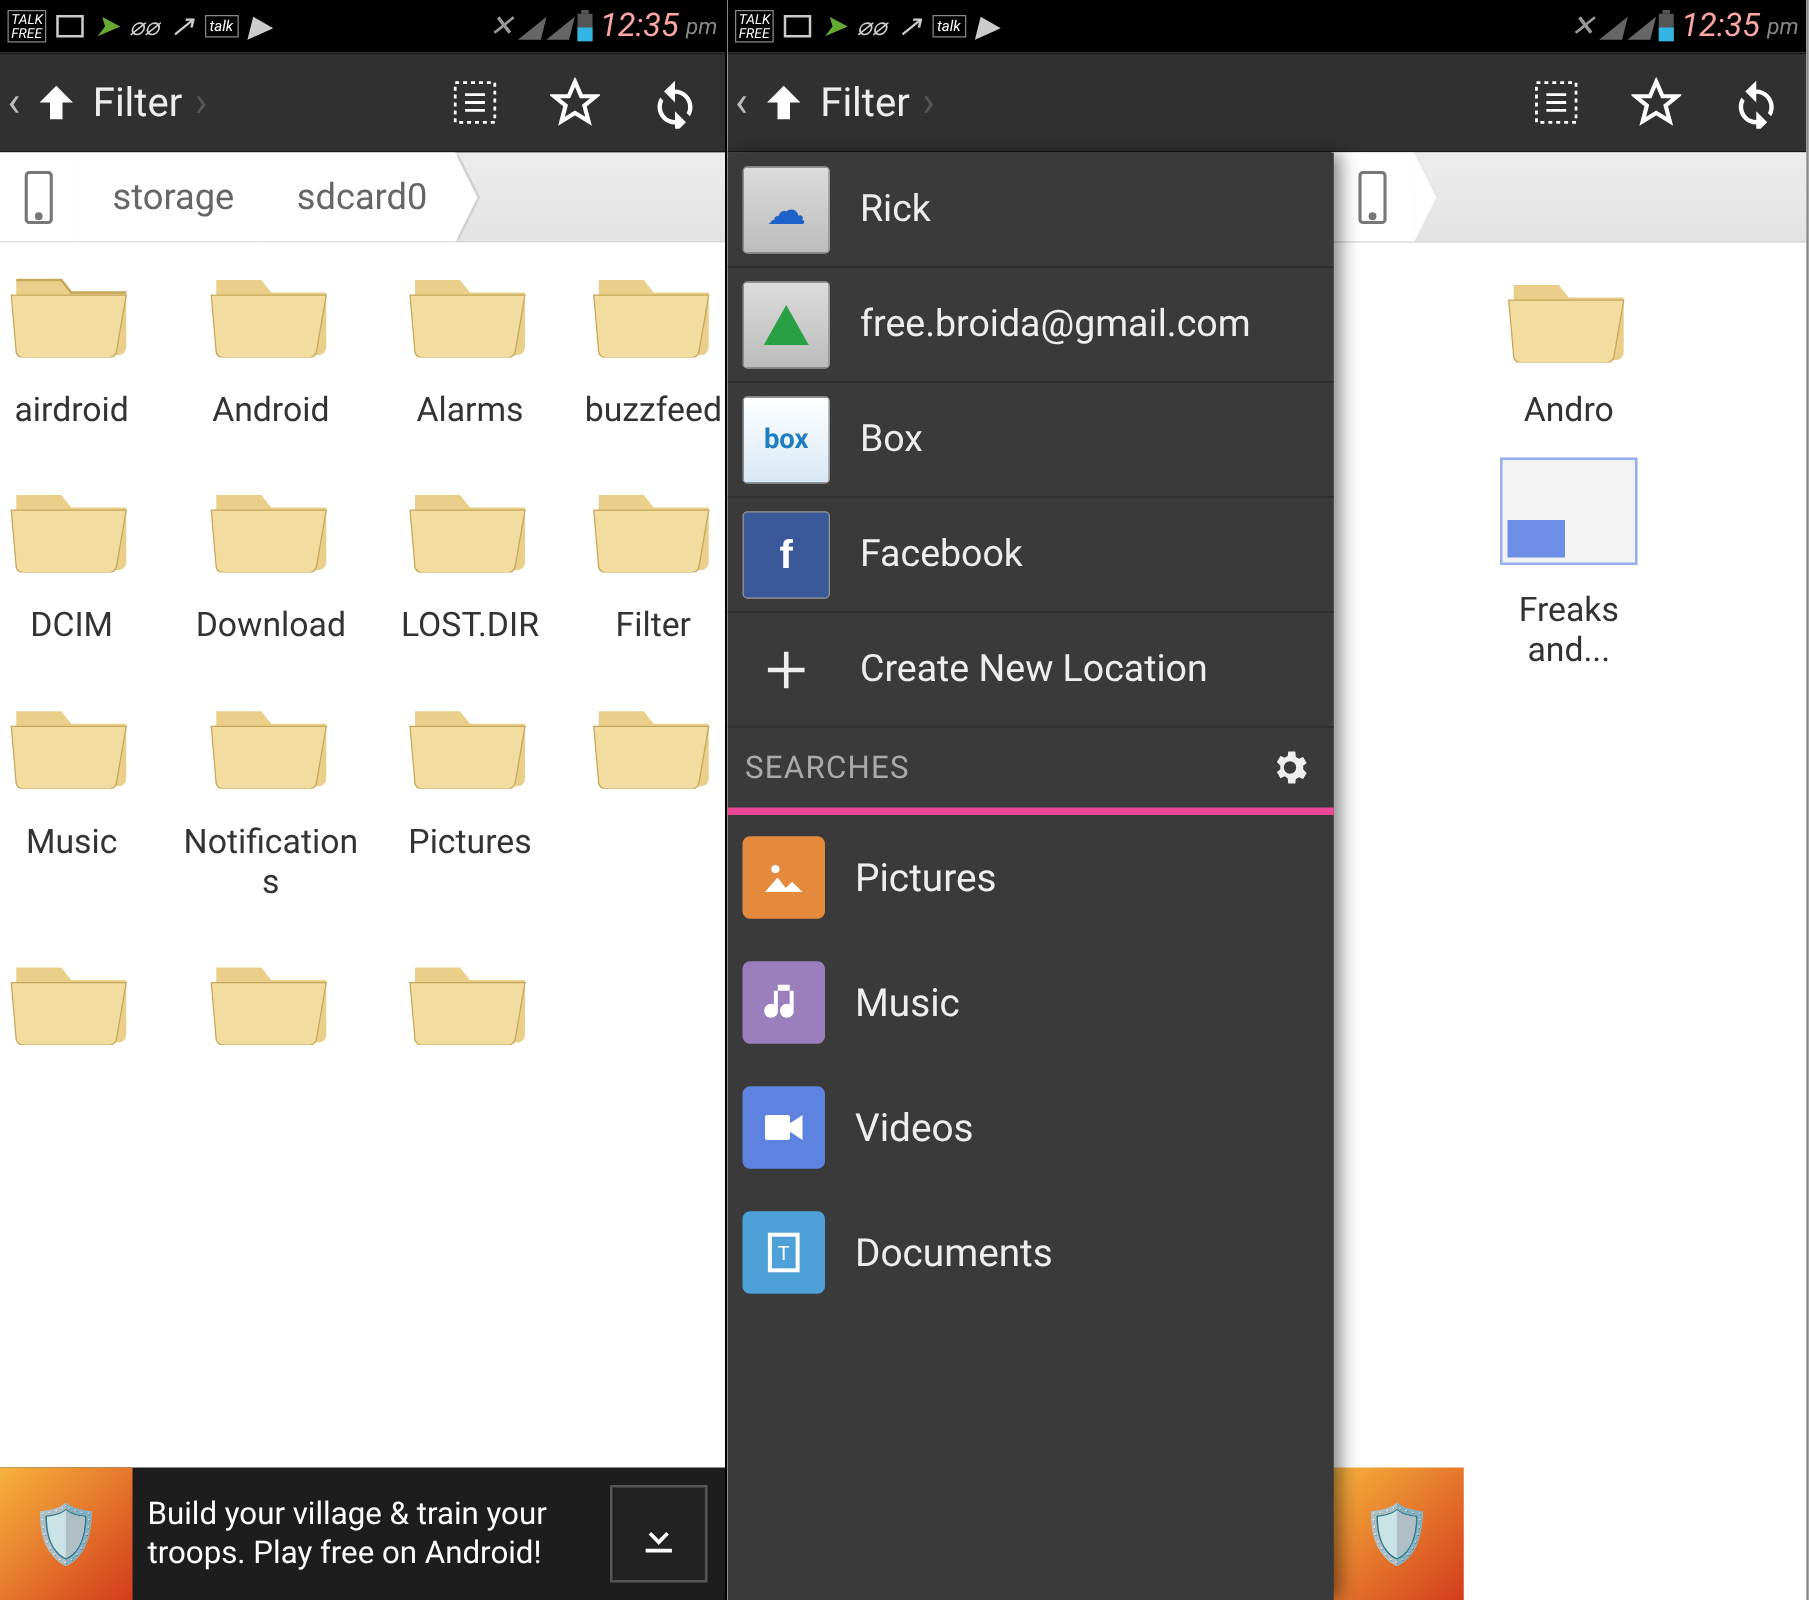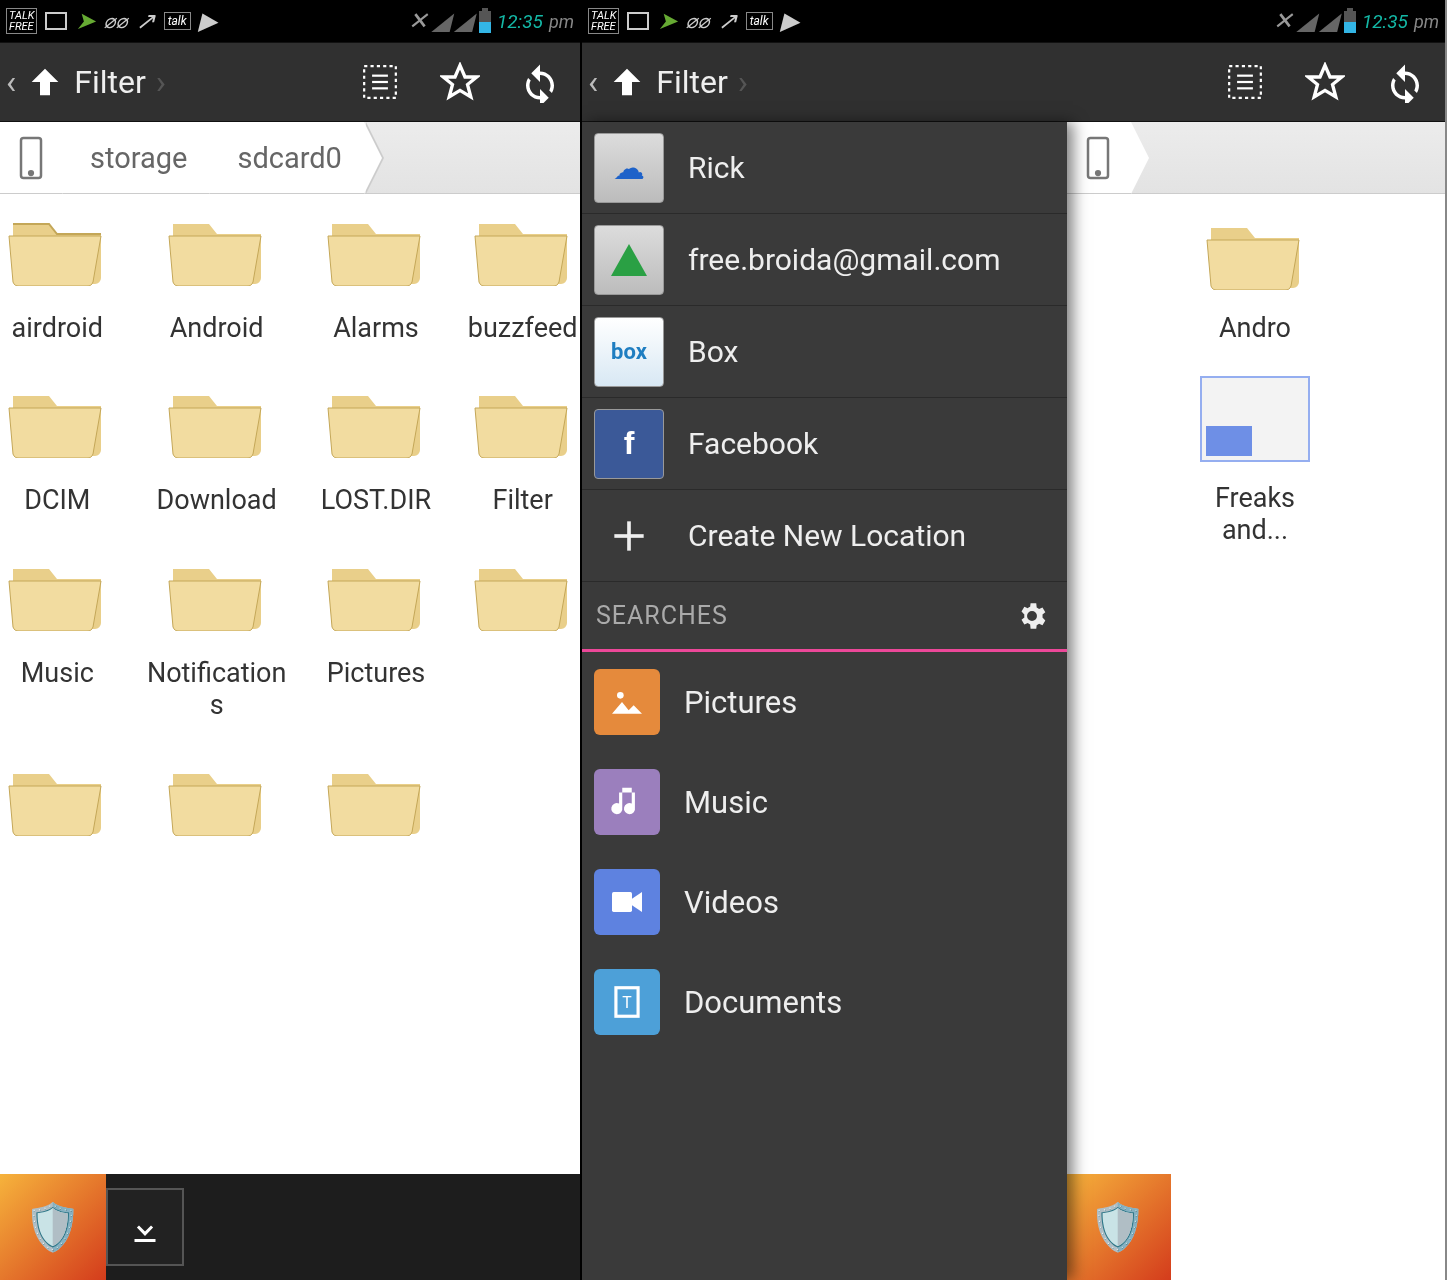--- a/index.html
+++ b/index.html
@@ -30,21 +30,21 @@
     display: flex;
     align-items: center;
     padding: 0 6px;
     justify-content: space-between;
     font-size: 24px;
     font-style: italic;
   }
   .status-left, .status-right { display: flex; align-items: center; gap: 8px; }
   .status-right { gap: 4px; }
   .battery-svg { display: inline-block; }
-  .clock { color: #14b8a6; font-size: 19px; }
+  .clock { color: #fca5a5; font-size: 26px; }
   .ampm  { color: #888; font-size: 18px; margin-left: 2px; }
 
   
   .action-bar {
     height: 80px;
     background: #303030;
     display: flex;
     align-items: center;
     color: #fff;
     font-size: 32px;
@@ -152,21 +152,21 @@
     padding:0 18px; position:relative;
   }
   .bc-right .seg::after{
     content:""; position:absolute; right:-18px; top:0;
     border-top:36px solid transparent;
     border-bottom:36px solid transparent;
     border-left:18px solid #fff;
   }
   .right-main .items {
     display:flex; flex-direction:column; align-items:center;
-    padding-top:14px; gap:32px;
+    padding-top:14px; gap:22px;
   }
   .right-main .item {
     width:150px; text-align:center; font-size:27px; color:#333;
   }
   .thumb {
     width:100px; height:82px; margin:0 auto 22px;
   }
   .vid-thumb {
     width:110px; height:86px; background:#f3f3f3;
     border:2px solid #95aef0; margin:0 auto 20px;
@@ -211,21 +211,21 @@
     font-size:32px;
     color:#fff;
     border:1px solid #999;
   }
   .drawer-row.plain .drow-icon { background:none; border:none; }
   .drawer-section {
     height:70px;
     display:flex; align-items:center; justify-content:space-between;
     padding:0 18px 0 14px;
     color:#aaa; font-size:25px; letter-spacing:1px;
-    border-bottom:3px solid #ec4899;
+    border-bottom:6px solid #ec4899;
   }
   .search-row {
     display:flex; align-items:center;
     height:100px;
     padding-left:12px; gap:24px;
     font-size:31px;
   }
   .search-row .srow-icon {
     width:66px; height:66px; border-radius:6px;
     display:flex; align-items:center; justify-content:center;
@@ -431,20 +431,21 @@
     <div class="folder-item">
       <svg class="folder-icon" viewBox="0 0 100 82">
           <path d="M6 20h36l8 10h44v44a6 6 0 0 1-6 6H12a6 6 0 0 1-6-6z" fill="#e9cf8a"></path>
           <path d="M2 32h92l-8 46a6 6 0 0 1-6 4H12a6 6 0 0 1-6-4z" fill="#f2dca0" stroke="#c4a758"></path>
         </svg>
     </div>
   </div>
 
   <div class="ad-banner">
     <div class="ad-thumb">🛡️</div>
+    <div class="ad-text">Build your village &amp; train your troops. Play free on Android!</div>
     <div class="ad-dl">
       <svg width="36" height="36" viewBox="0 0 24 24" fill="#fff">
           <path d="M12 3v12l-4-4-1.4 1.4L12 18l5.4-5.6L16 11l-4 4V3zM5 20h14v2H5z"></path>
         </svg>
     </div>
   </div>
 </div>
 
 <div class="phone phone-right">
 

